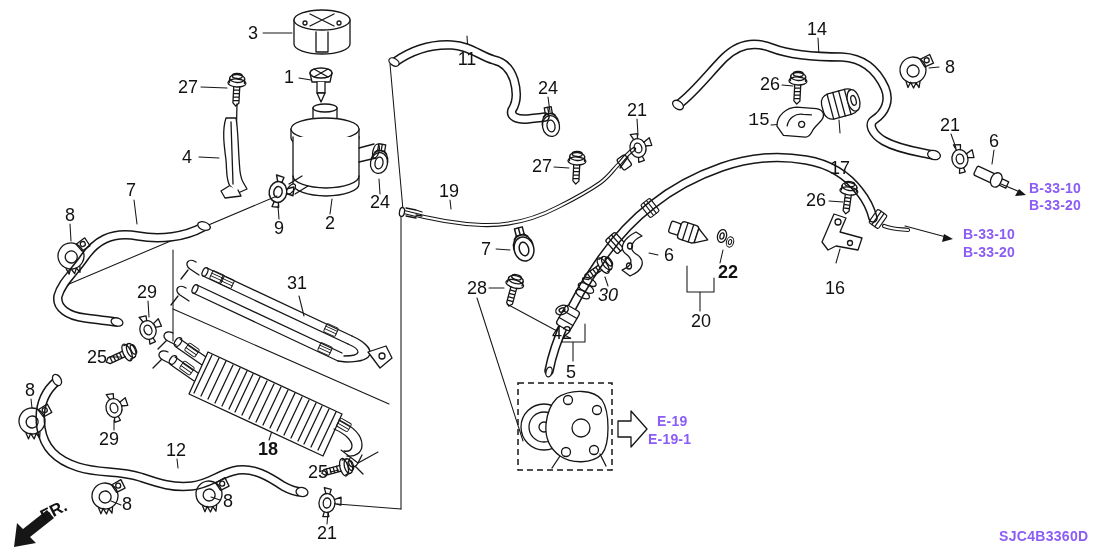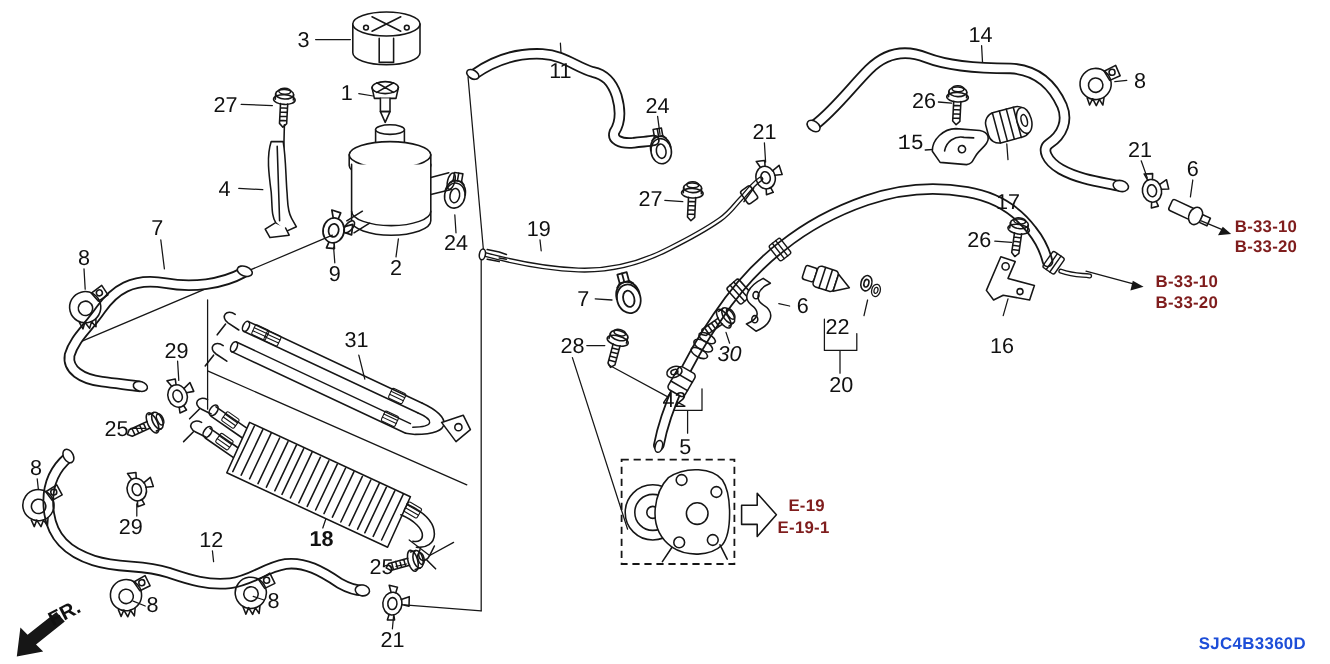--- a/index.html
+++ b/index.html
@@ -13,23 +13,23 @@
   .hO{fill:none;stroke:#161616;stroke-width:9.6;stroke-linecap:round;}
   .hI{fill:none;stroke:#fff;stroke-width:6.6;stroke-linecap:round;}
   .pO{fill:none;stroke:#161616;stroke-width:4.2;stroke-linecap:round;}
   .pI{fill:none;stroke:#fff;stroke-width:2.0;stroke-linecap:round;}
   .solid{fill:#161616;stroke:none;}
   .dash{fill:none;stroke:#161616;stroke-width:1.5;stroke-dasharray:6 4;}
   .callout-layer{position:absolute;left:0;top:0;width:100%;height:100%;pointer-events:none;}
   .callout{position:absolute;transform:translate(-50%,-50%);font-size:18px;line-height:1;
            white-space:nowrap;color:#111;}
   .ref{position:absolute;transform:translate(0,-50%);font-size:14px;font-weight:bold;
-       line-height:1;white-space:nowrap;color:#7f1d1d;letter-spacing:0.2px;}
+       line-height:1;white-space:nowrap;color:#8b5cf6;letter-spacing:0.2px;}
   .code{position:absolute;transform:translate(0,-50%);font-size:14px;font-weight:bold;
-        letter-spacing:0.3px;color:#1d4ed8;}
+        letter-spacing:0.3px;color:#8b5cf6;}
 </style>
 </head>
 <body>
 
 <div class="stage">
 <svg width="1108" height="553" viewBox="0 0 1108 553">
   <defs>
     <path id="hose13" d="M203,227 C185,237 160,240 138,236 C110,231 95,242 84,258 C73,274 62,282 58,296 C56,308 68,316 85,318 C100,320 110,321 116,322"></path>
     <path id="hose12" d="M57,381 C44,392 38,408 41,428 C44,448 56,460 78,467 C100,474 118,470 140,477 C158,483 172,488 192,486 C210,484 220,473 238,470 C254,468 268,476 283,486 C292,491 298,492 302,492"></path>
     <path id="hose11" d="M395,62 C412,50 432,44 452,45 C470,46 480,56 494,60 C504,62 510,68 514,80 C518,94 516,104 512,110 C510,116 516,120 528,119 C534,118 540,118 545,117"></path>
@@ -356,21 +356,21 @@
       <span class="callout" style="left: 548px; top: 88px;">24</span>
       <span class="callout" style="left: 637px; top: 110px;">21</span>
       <span class="callout" style="left: 542px; top: 166px;">27</span>
       <span class="callout" style="left: 449px; top: 191px;">19</span>
       <span class="callout" style="left: 486px; top: 249px;">7</span>
       <span class="callout" style="left: 477px; top: 288px;">28</span>
       <span class="callout" style="left: 562px; top: 333px;">42</span>
       <span class="callout" style="left: 571px; top: 372px;">5</span>
       <span class="callout" style="left: 608px; top: 295px; font-style: italic;">30</span>
       <span class="callout" style="left: 669px; top: 255px;">6</span>
-      <span class="callout" style="left: 698px; top: 272px;">22</span>
+      <span class="callout" style="left: 728px; top: 272px; font-weight: bold;">22</span>
       <span class="callout" style="left: 701px; top: 321px;">20</span>
       <span class="callout" style="left: 770px; top: 84px;">26</span>
       <span class="callout" style="left: 759px; top: 120px; font-family: Liberation Mono, monospace;">15</span>
       <span class="callout" style="left: 840px; top: 141px; margin-top: 27px;">17</span>
       <span class="callout" style="left: 817px; top: 29px;">14</span>
       <span class="callout" style="left: 950px; top: 67px;">8</span>
       <span class="callout" style="left: 950px; top: 125px;">21</span>
       <span class="callout" style="left: 994px; top: 141px;">6</span>
       <span class="callout" style="left: 816px; top: 200px;">26</span>
       <span class="callout" style="left: 835px; top: 288px;">16</span>

